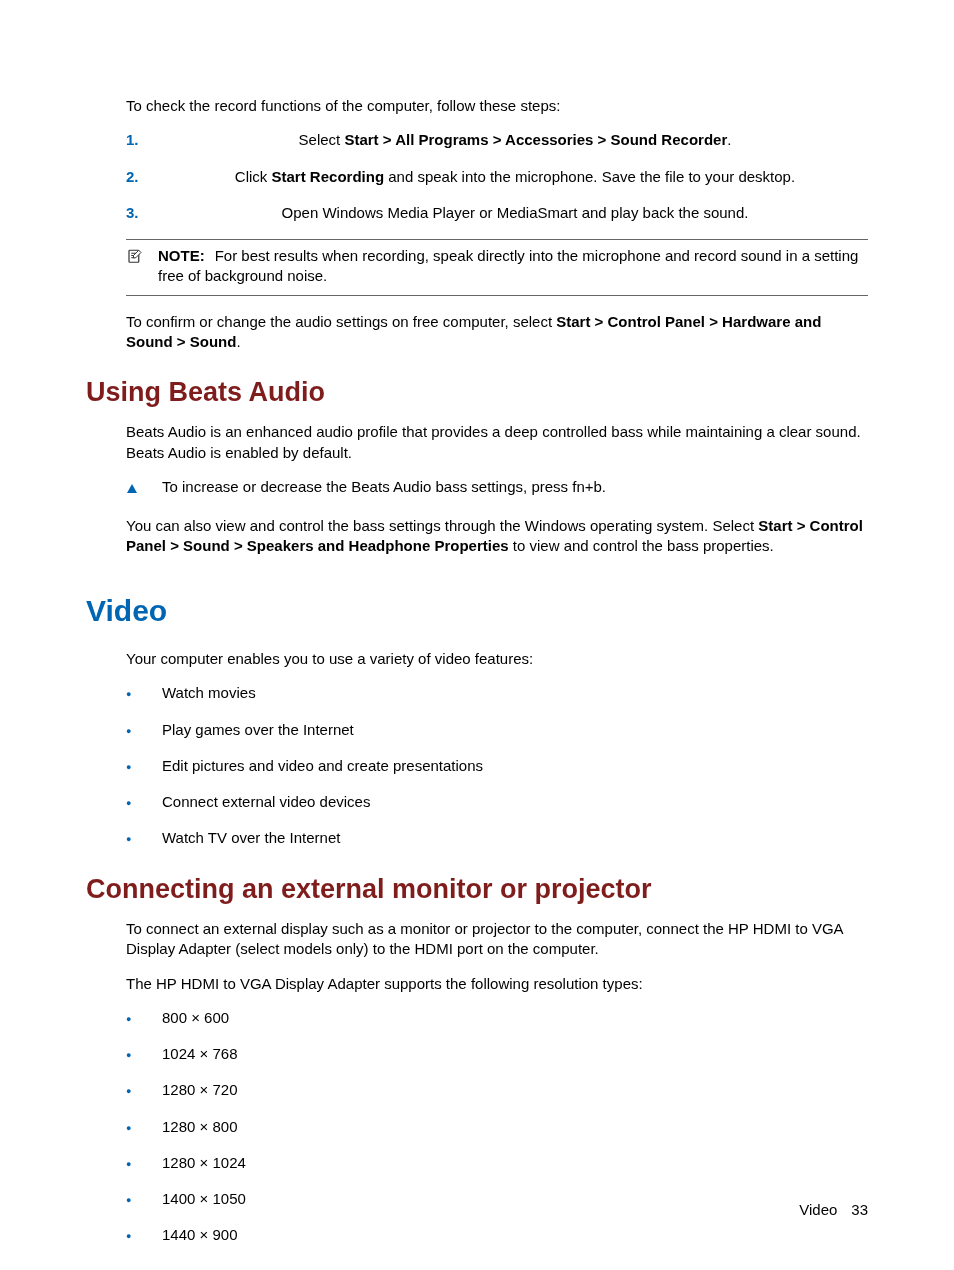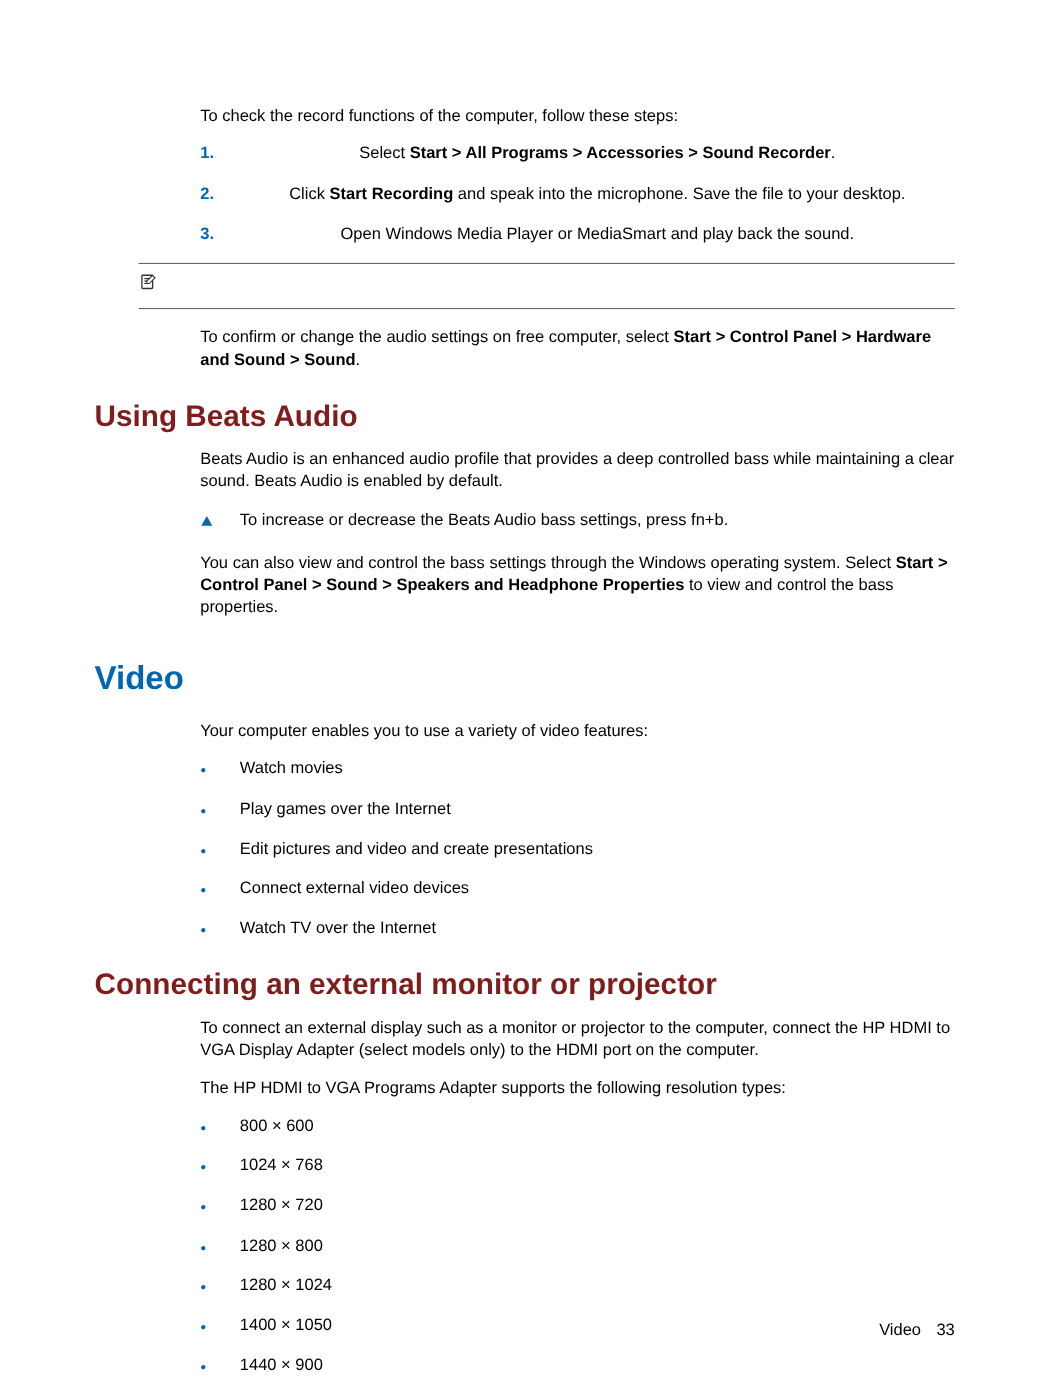--- a/index.html
+++ b/index.html
@@ -7,21 +7,21 @@
     width: 954px;
     height: 1270px;
     background: #fff;
     font-family: Arial, Helvetica, sans-serif;
     font-size: 15px;
     color: #000;
     position: relative;
     padding: 96px 86px 0 86px;
     line-height: 1.35;
   }
-  .content-indent { margin-left: 96px; }
+  .content-indent { margin-left: 40px; }
   .para { margin-bottom: 14px; }
   .ol-list { list-style: none; padding: 0; }
   .ol-list li { display: flex; margin-bottom: 16px; }
   .ol-num { color: #0066b3; font-weight: bold; width: 36px; flex-shrink: 0; }
   .ol-text { flex: 1; text-align: center; }
   .note-box {
     border-top: 1px solid #666;
     border-bottom: 1px solid #666;
     padding: 6px 0 8px 0;
     margin: 4px 0 16px 0;
@@ -88,20 +88,23 @@
 
 <div style="margin-left:40px;">
   <div class="note-box">
     <div class="note-icon-col">
       <svg width="18" height="18" viewBox="0 0 24 24">
         <rect x="4" y="3" width="13" height="16" rx="1" fill="none" stroke="#333" stroke-width="1.6"></rect>
         <path d="M7 7h7M7 10h7M7 13h5" stroke="#333" stroke-width="1.4"></path>
         <path d="M17 3l3 3-7 7-3 0 0-3z" fill="#fff" stroke="#333" stroke-width="1.3"></path>
       </svg>
     </div>
+    <div class="note-body">
+      <span class="note-label">NOTE:</span><span>For best results when recording, speak directly into the microphone and record sound in a setting free of background noise.</span>
+    </div>
   </div>
 </div>
 
 <div class="content-indent">
   <p class="para">
     <span>To confirm or change the audio settings on free computer, select </span><span class="bold">Start &gt; Control Panel &gt; Hardware and Sound &gt; Sound</span><span>.</span>
   </p>
 </div>
 
 <h2 class="sect">Using Beats Audio</h2>
@@ -148,21 +151,21 @@
     <li>
         <span class="ul-bullet">●</span>
         <span>Watch TV over the Internet</span>
       </li>
   </ul>
 </div>
 
 <h2 class="sect">Connecting an external monitor or projector</h2>
 <div class="content-indent">
   <p class="para">To connect an external display such as a monitor or projector to the computer, connect the HP HDMI to VGA Display Adapter (select models only) to the HDMI port on the computer.</p>
-  <p class="para">The HP HDMI to VGA Programs Adapter supports the following resolution types:</p>
+  <p class="para">The HP HDMI to VGA Display Adapter supports the following resolution types:</p>
 
   <ul class="ul-list">
     <li>
         <span class="ul-bullet">●</span>
         <span>800 × 600</span>
       </li>
     <li>
         <span class="ul-bullet">●</span>
         <span>1024 × 768</span>
       </li>

